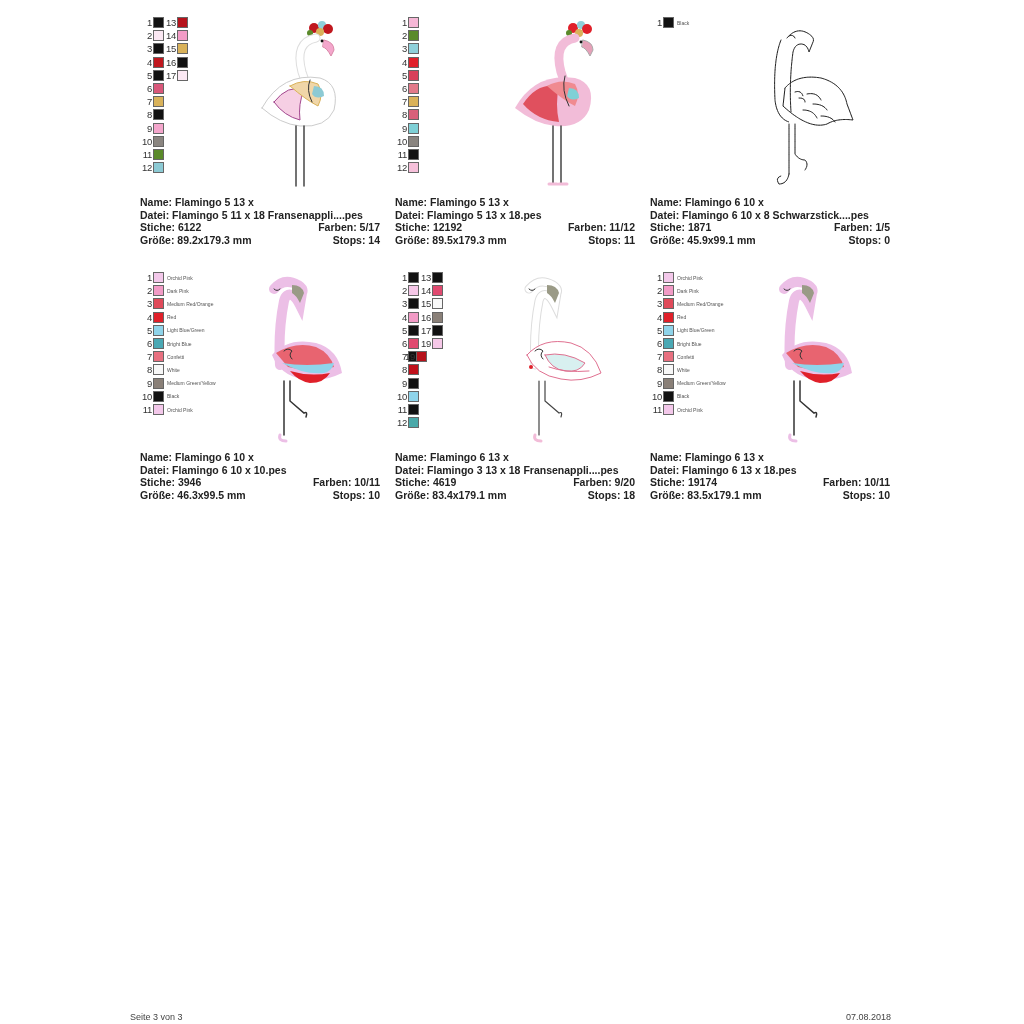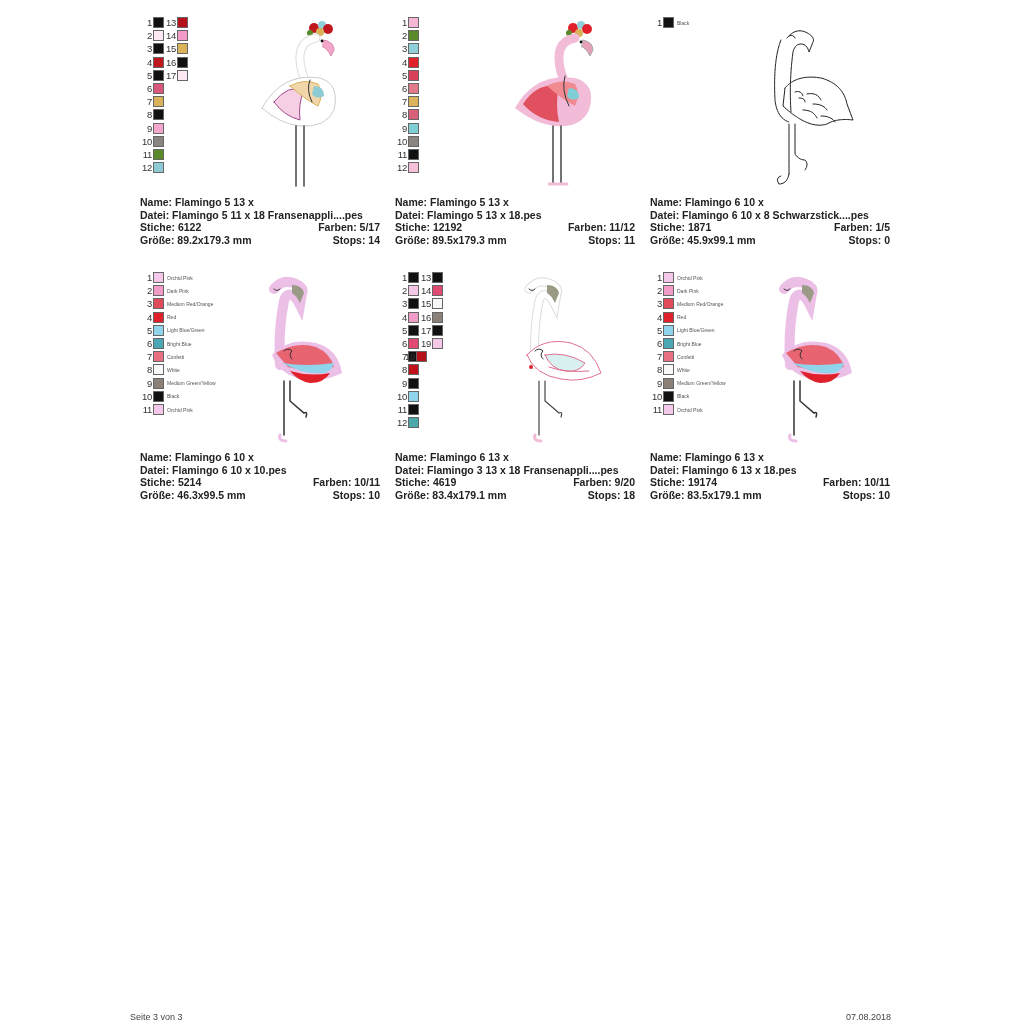--- a/index.html
+++ b/index.html
@@ -327,21 +327,21 @@
     </g>
   </svg>
   <div class="info">
     <div class="row">
         <span>Name: Flamingo 6 10 x</span>
       </div>
     <div class="row">
         <span>Datei: Flamingo 6 10 x 10.pes</span>
       </div>
     <div class="row">
-        <span>Stiche: 5214</span>
+        <span>Stiche: 3946</span>
         <span>Farben: 10/11</span>
       </div>
     <div class="row">
         <span>Größe: 46.3x99.5 mm</span>
         <span>Stops: 10</span>
       </div>
   </div>
 </div>
 
 <div class="card" style="left:395px; top:271px;">

